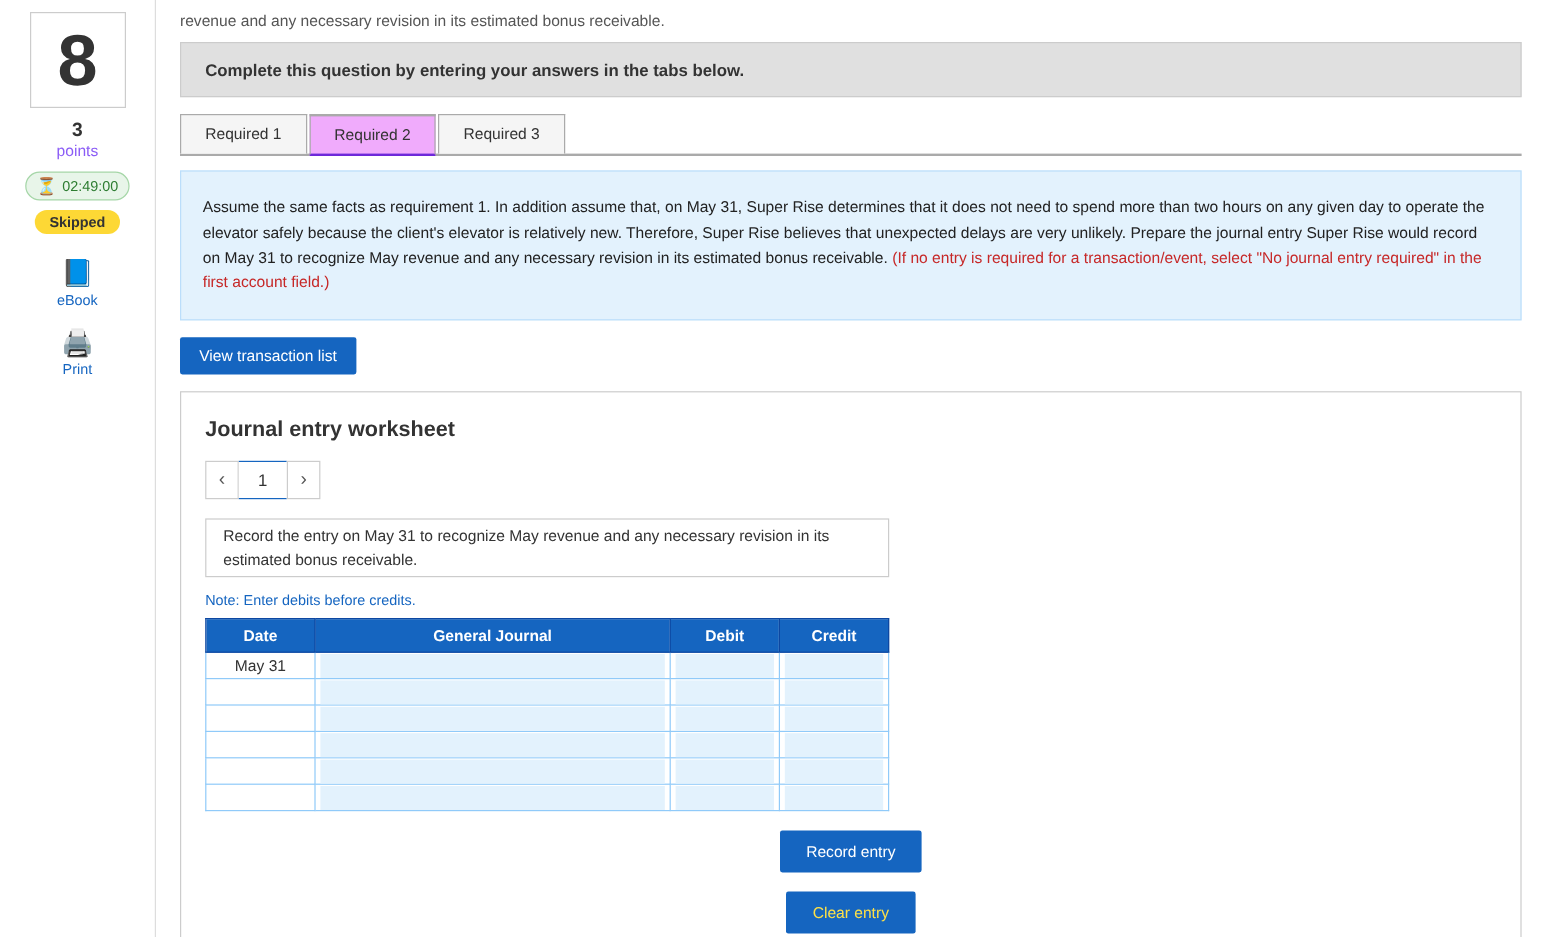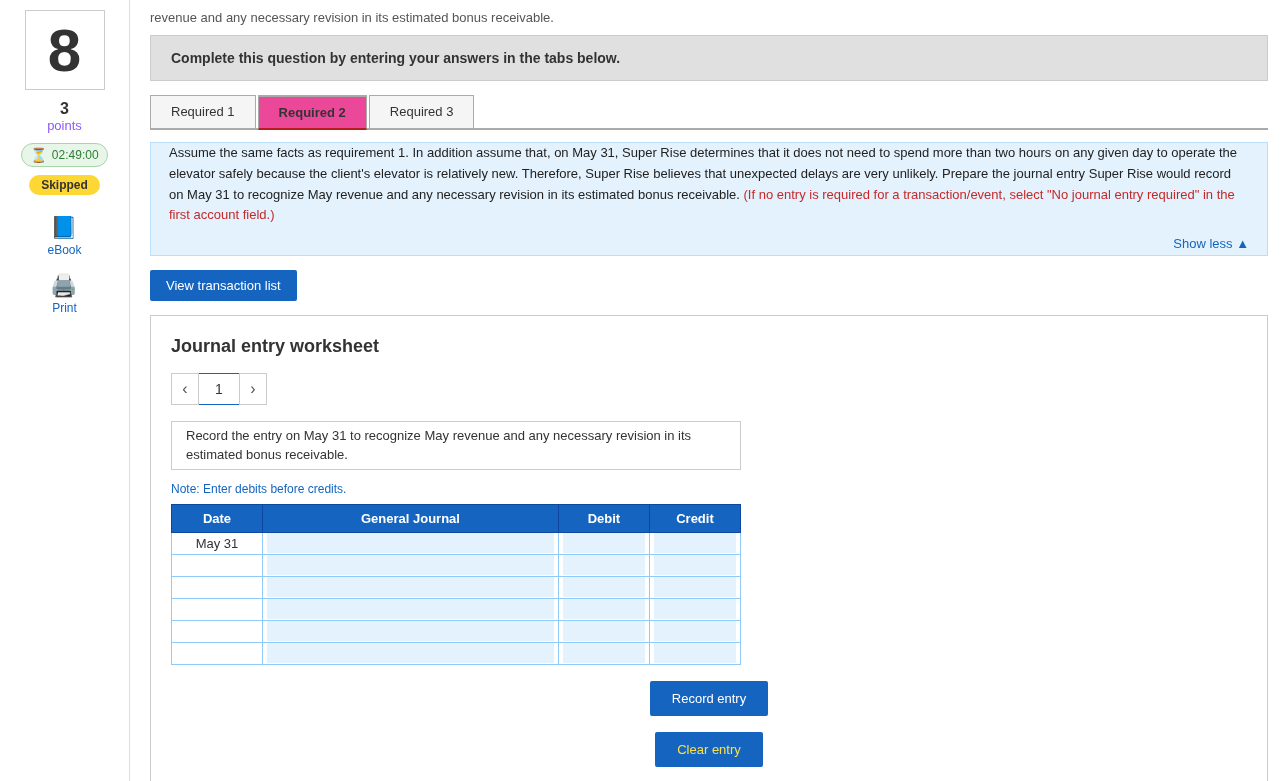--- a/index.html
+++ b/index.html
@@ -123,32 +123,32 @@
       padding: 8px 20px;
       border: 1px solid #aaa;
       border-bottom: none;
       background: #f5f5f5;
       cursor: pointer;
       font-size: 13px;
       margin-right: 2px;
       color: #333;
     }
     .tab.active {
-      background: #ec4899;
-      border-bottom: 2px solid #b91c1c;
-      font-weight: bold;
+      background: #f0abfc;
+      border-bottom: 2px solid #6d28d9;
+      font-weight: normal;
       margin-bottom: -2px;
       border-top: 2px solid #aaa;
     }
 
     
     .description-box {
       background: #e3f2fd;
       border: 1px solid #bbdefb;
-      padding: 0 18px;
+      padding: 20px 18px;
       margin-top: 12px;
       font-size: 13px;
       line-height: 1.6;
       color: #222;
     }
     .description-box .red-text {
       color: #c62828;
     }
     .show-less {
       text-align: right;
@@ -354,21 +354,20 @@
       </div>
       <div class="tab">
         <span>Required 3</span>
       </div>
     </div>
 
     
     <div class="description-box">
       <span>Assume the same facts as requirement 1. In addition assume that, on May 31, Super Rise determines that it does not need to spend more than two hours on any given day to operate the elevator safely because the client's elevator is relatively new. Therefore, Super Rise believes that unexpected delays are very unlikely. Prepare the journal entry Super Rise would record on May 31 to recognize May revenue and any necessary revision in its estimated bonus receivable.</span>
       <span class="red-text">(If no entry is required for a transaction/event, select "No journal entry required" in the first account field.)</span>
-      <div class="show-less">Show less ▲</div>
     </div>
 
     
     <button class="view-transaction-btn">View transaction list</button>
 
     
     <div class="worksheet-container">
       <div class="worksheet-title">Journal entry worksheet</div>
 
       <div class="page-nav">

